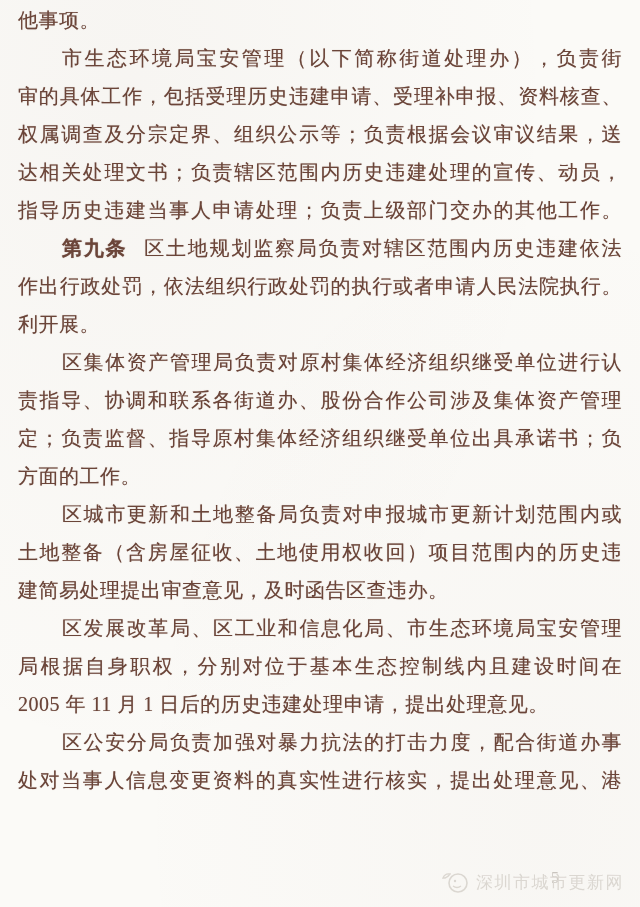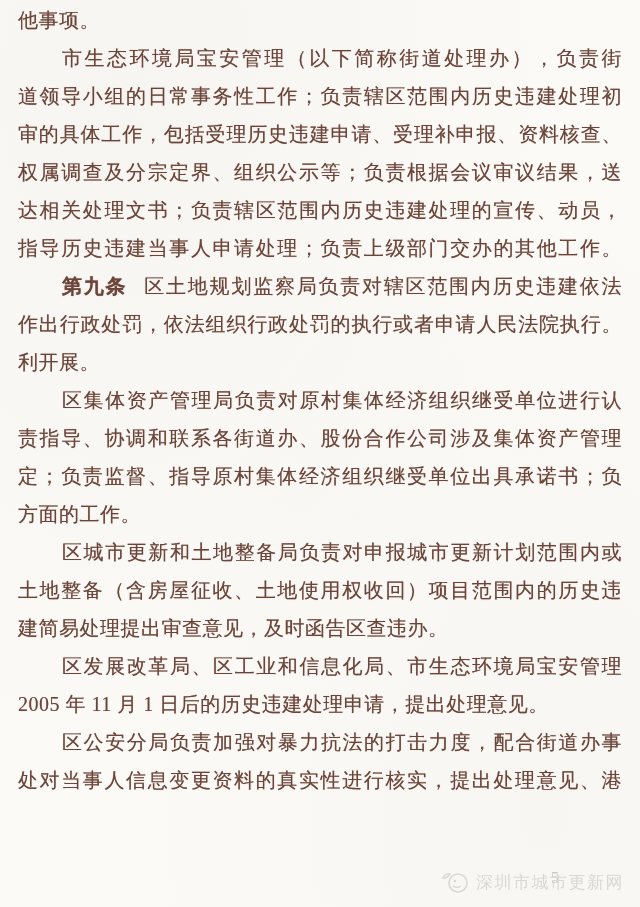--- a/index.html
+++ b/index.html
@@ -71,36 +71,36 @@
   }
 </style>
 </head>
 <body>
 
 <div class="page">
   <div class="doc-body">
 
   <div class="line">他事项。</div>
       <div class="line fill indent">市生态环境局宝安管理（以下简称街道处理办），负责街</div>
-      <div class="line fill">道领导小组的日常事务性工作；负责辖区范围内历史违建处理初</div>
       <div class="line fill">审的具体工作，包括受理历史违建申请、受理补申报、资料核查、</div>
       <div class="line fill">权属调查及分宗定界、组织公示等；负责根据会议审议结果，送</div>
       <div class="line fill">达相关处理文书；负责辖区范围内历史违建处理的宣传、动员，</div>
       <div class="line fill">指导历史违建当事人申请处理；负责上级部门交办的其他工作。</div>
       <div class="line fill indent"><b class="article-head">第九条</b>区土地规划监察局负责对辖区范围内历史违建依法</div>
       <div class="line fill">作出行政处罚，依法组织行政处罚的执行或者申请人民法院执行。</div>
       <div class="line">利开展。</div>
       <div class="line fill indent">区集体资产管理局负责对原村集体经济组织继受单位进行认</div>
       <div class="line fill">责指导、协调和联系各街道办、股份合作公司涉及集体资产管理</div>
       <div class="line fill">定；负责监督、指导原村集体经济组织继受单位出具承诺书；负</div>
       <div class="line">方面的工作。</div>
       <div class="line fill indent">区城市更新和土地整备局负责对申报城市更新计划范围内或</div>
       <div class="line fill">土地整备（含房屋征收、土地使用权收回）项目范围内的历史违</div>
       <div class="line">建简易处理提出审查意见，及时函告区查违办。</div>
       <div class="line fill indent">区发展改革局、区工业和信息化局、市生态环境局宝安管理</div>
+      <div class="line fill">局根据自身职权，分别对位于基本生态控制线内且建设时间在</div>
       <div class="line">2005 年 11 月 1 日后的历史违建处理申请，提出处理意见。</div>
       <div class="line fill indent">区公安分局负责加强对暴力抗法的打击力度，配合街道办事</div>
       <div class="line fill">处对当事人信息变更资料的真实性进行核实，提出处理意见、港</div>
     </div>
 </div>
 
 <div class="page-number">5</div>
 
 <div class="watermark">
   <span class="wm-logo">

